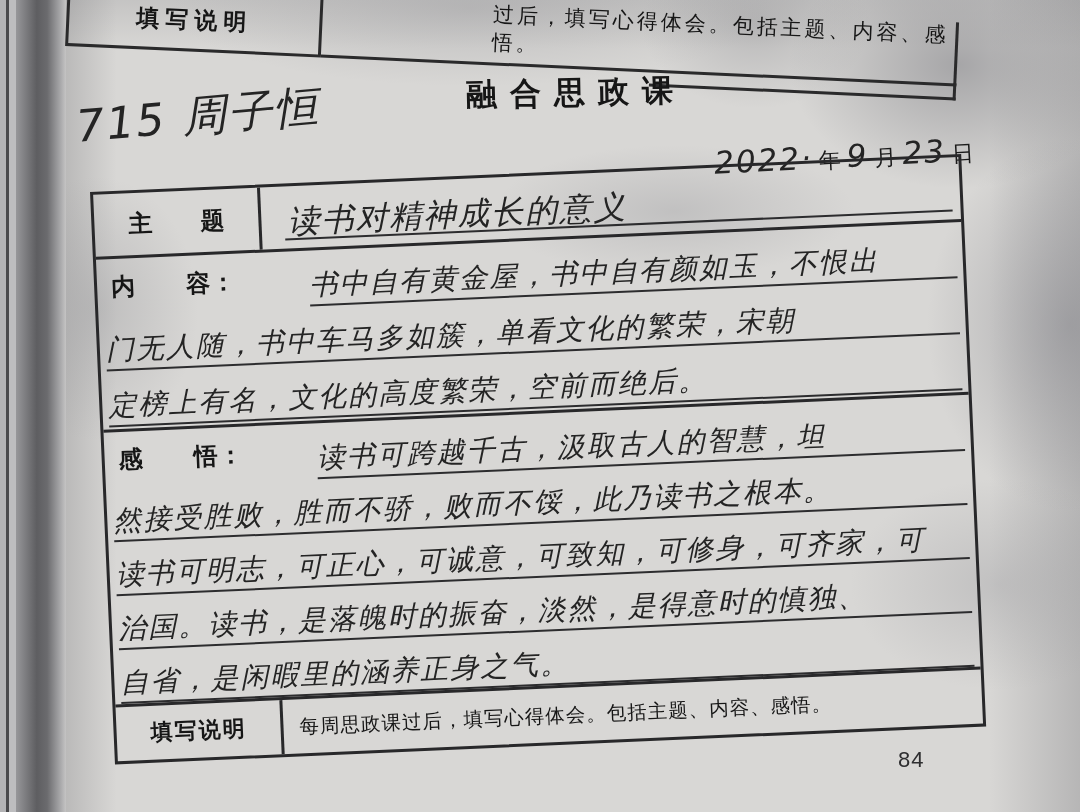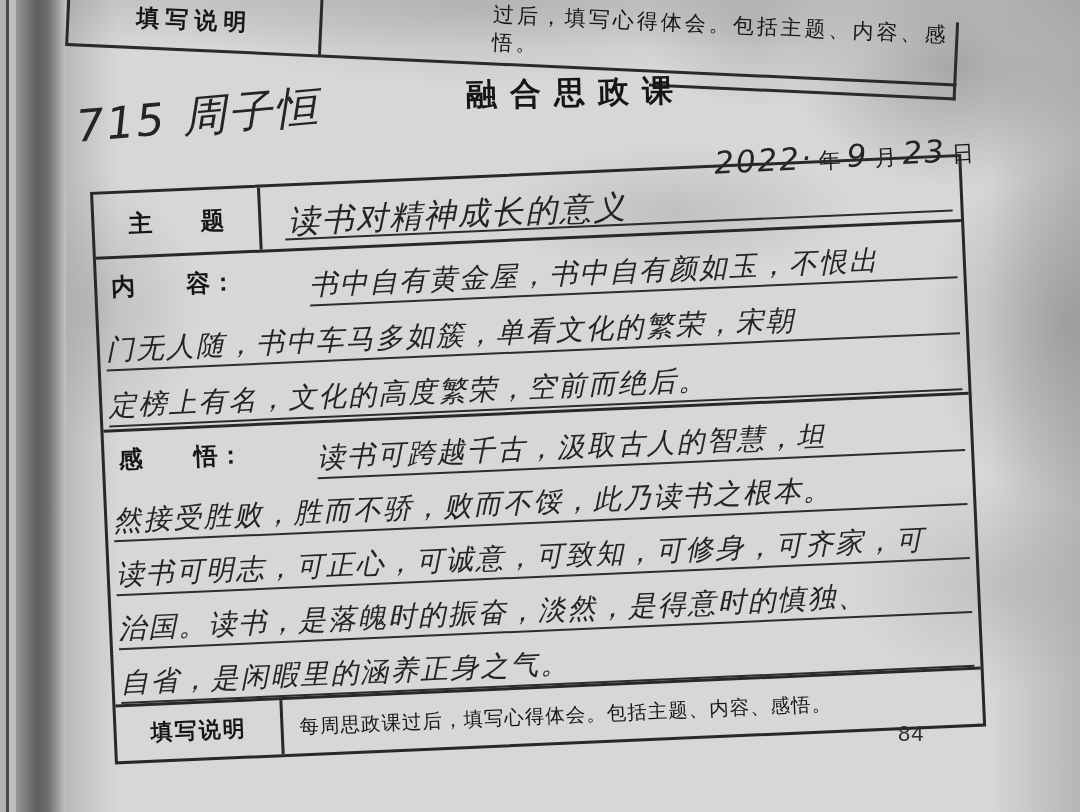--- a/index.html
+++ b/index.html
@@ -83,21 +83,21 @@
   .row-reflect .l2{left:6px;top:54px;}
   .row-reflect .l3{left:6px;top:108px;}
   .row-reflect .l4{left:6px;top:162px;}
   .row-reflect .l5{left:6px;top:216px;}
 
   .row-instructions{height:54px;}
   .row-instructions .labelcell{font-size:22px;letter-spacing:2px;}
   .row-instructions .instr{flex:1;display:flex;align-items:center;padding:0 10px 0 16px;
     font-size:19.5px;letter-spacing:1px;font-family:"Liberation Serif",serif;}
 
-  .pagenum{position:absolute;left:832px;top:721px;font-size:22px;color:#2e2e30;
+  .pagenum{position:absolute;left:832px;top:747px;font-size:22px;color:#2e2e30;
     letter-spacing:1px;}
 </style>
 </head>
 <body>
 
 <div class="photo">
   <div class="opposite-page"></div>
   <div class="gutter"></div>
 
   <div class="page">

